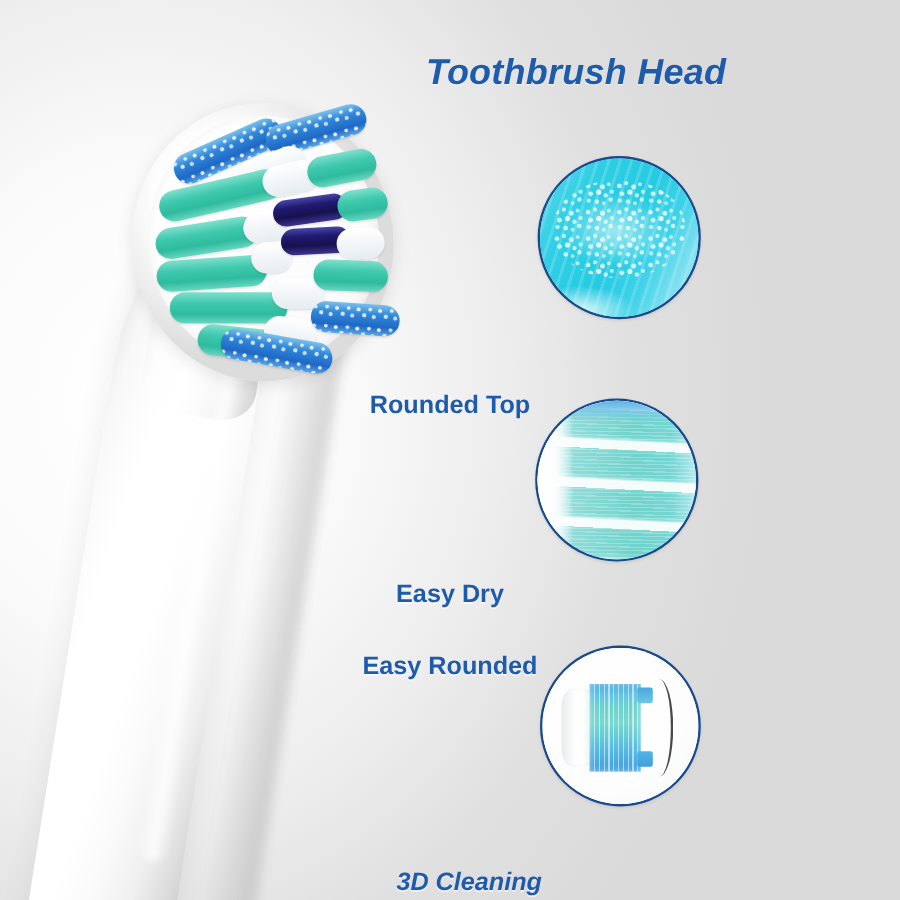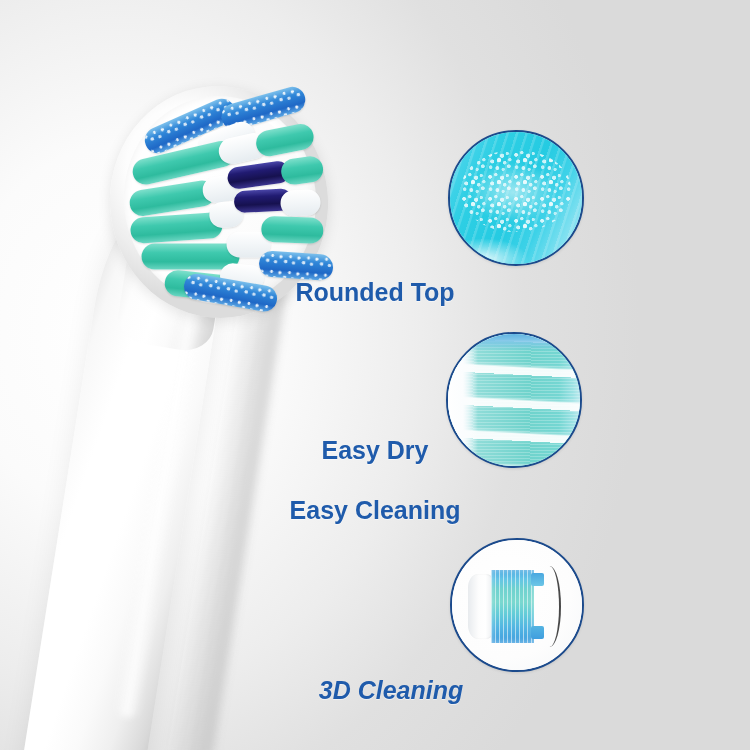--- a/index.html
+++ b/index.html
@@ -27,23 +27,24 @@
   .feature{position:absolute;left:0;top:0;width:750px;}
   .circle{
     position:absolute;border-radius:50%;
     border:2px solid #1b4a8c;
     overflow:hidden;
     box-shadow:0 1px 3px rgba(0,0,0,.10);
     background:#bdeef5;
   }
   .cap{
     position:absolute;width:100%;text-align:center;
-    color:#1f5bab;font-size:25px;font-weight:bold;
+    color:#1f5bab;font-size:21px;font-weight:bold;
     text-shadow:0 1px 0 rgba(255,255,255,.5);
     white-space:nowrap;
+    margin-top:48px;
   }
 
   
   #c1{left:448px;top:130px;width:132px;height:132px;}
   #c1 .fill{
     position:absolute;inset:-4px;
     background:
       radial-gradient(ellipse 70px 48px at 48% 46%, rgba(255,255,255,.55) 0%, rgba(255,255,255,0) 62%),
       linear-gradient(118deg,
         #8fe4f2 0%, #49d4ea 12%, #2ecfe4 28%,
@@ -300,41 +301,42 @@
       <div class="br white" style="left:100px;top:182px;width:44px;transform:rotate(12deg);"></div>
       <div class="br blue" style="left:62px;top:196px;width:94px;transform:rotate(16deg);">
           <span class="sparkle"></span>
         </div>
       <div class="br blue" style="left:140px;top:176px;width:74px;transform:rotate(10deg);">
           <span class="sparkle"></span>
         </div>
     </div>
   </div>
 
+  <div class="title">Toothbrush Head</div>
 
   <div class="feature">
     <div class="circle" id="c1">
       <div class="fill"></div>
       <div class="streaks"></div>
       <div class="foam"></div>
       <div class="lowlight"></div>
     </div>
     <div class="cap" id="cap1">Rounded Top</div>
   </div>
 
   <div class="feature">
     <div class="circle" id="c2">
       <div class="fill"></div>
       <div class="rows"></div>
       <div class="grain"></div>
       <div class="leftedge"></div>
       <div class="topband"></div>
     </div>
     <div class="cap" id="cap2a">Easy Dry</div>
-    <div class="cap" id="cap2b">Easy Cleaning</div>
+    <div class="cap" id="cap2b">Easy Rounded</div>
   </div>
 
   <div class="feature">
     <div class="circle" id="c3">
       <div class="fill"></div>
       <div class="ferrule"></div>
       <div class="tuft">
           <span class="lines"></span>
         </div>
       <div class="tipA"></div>

